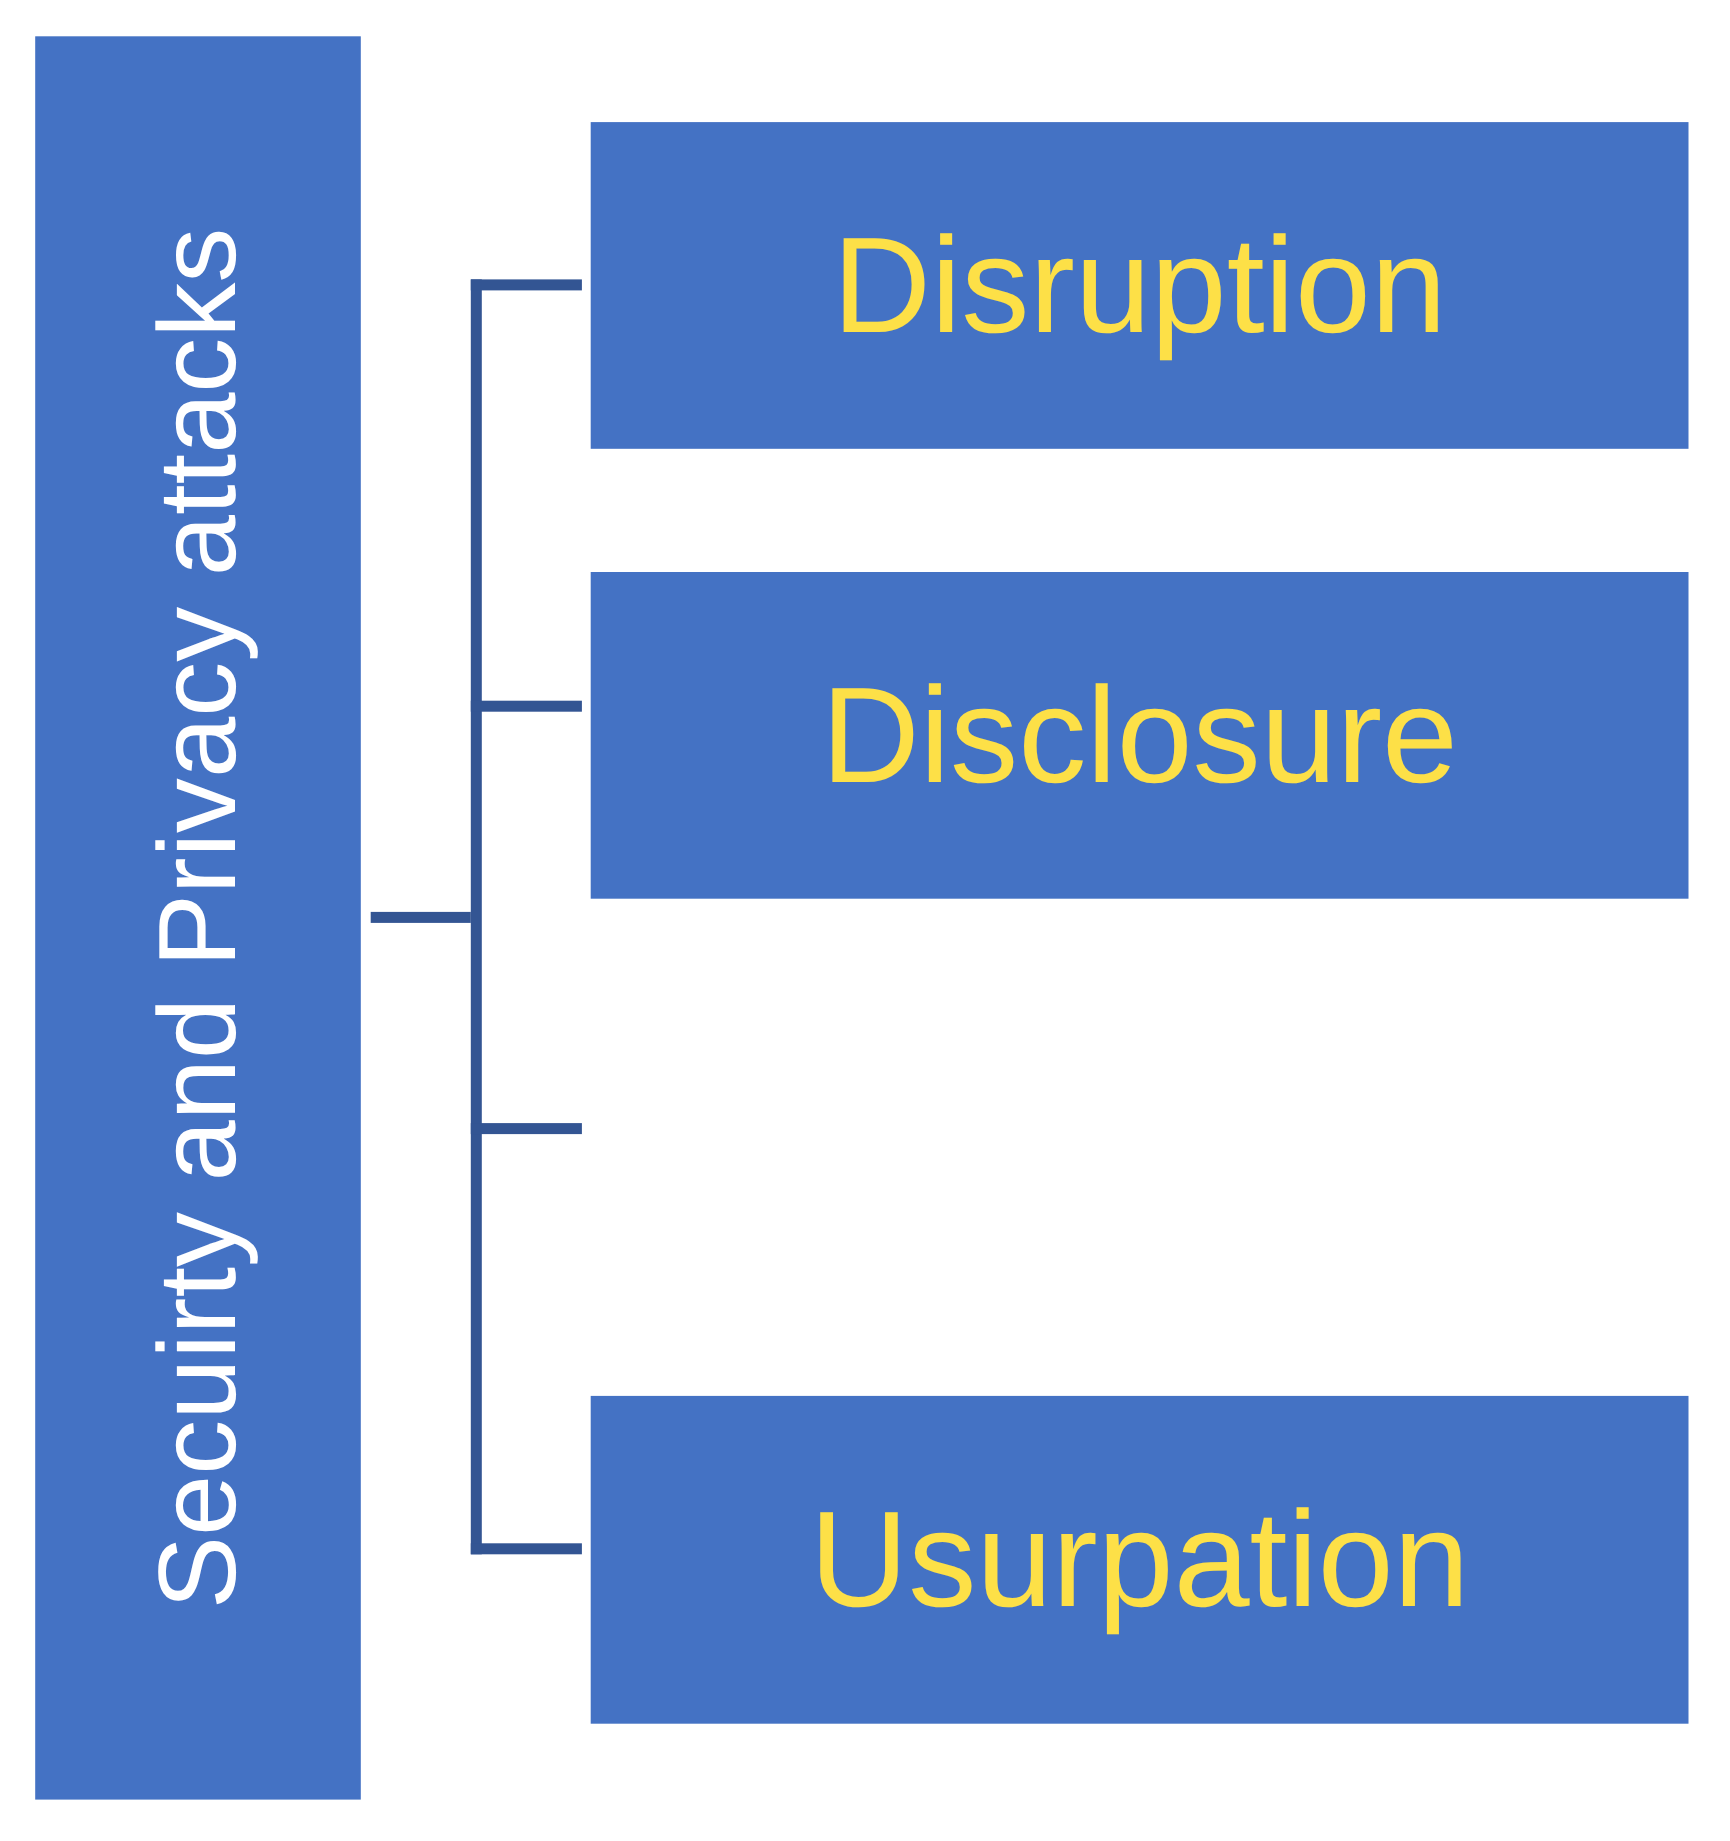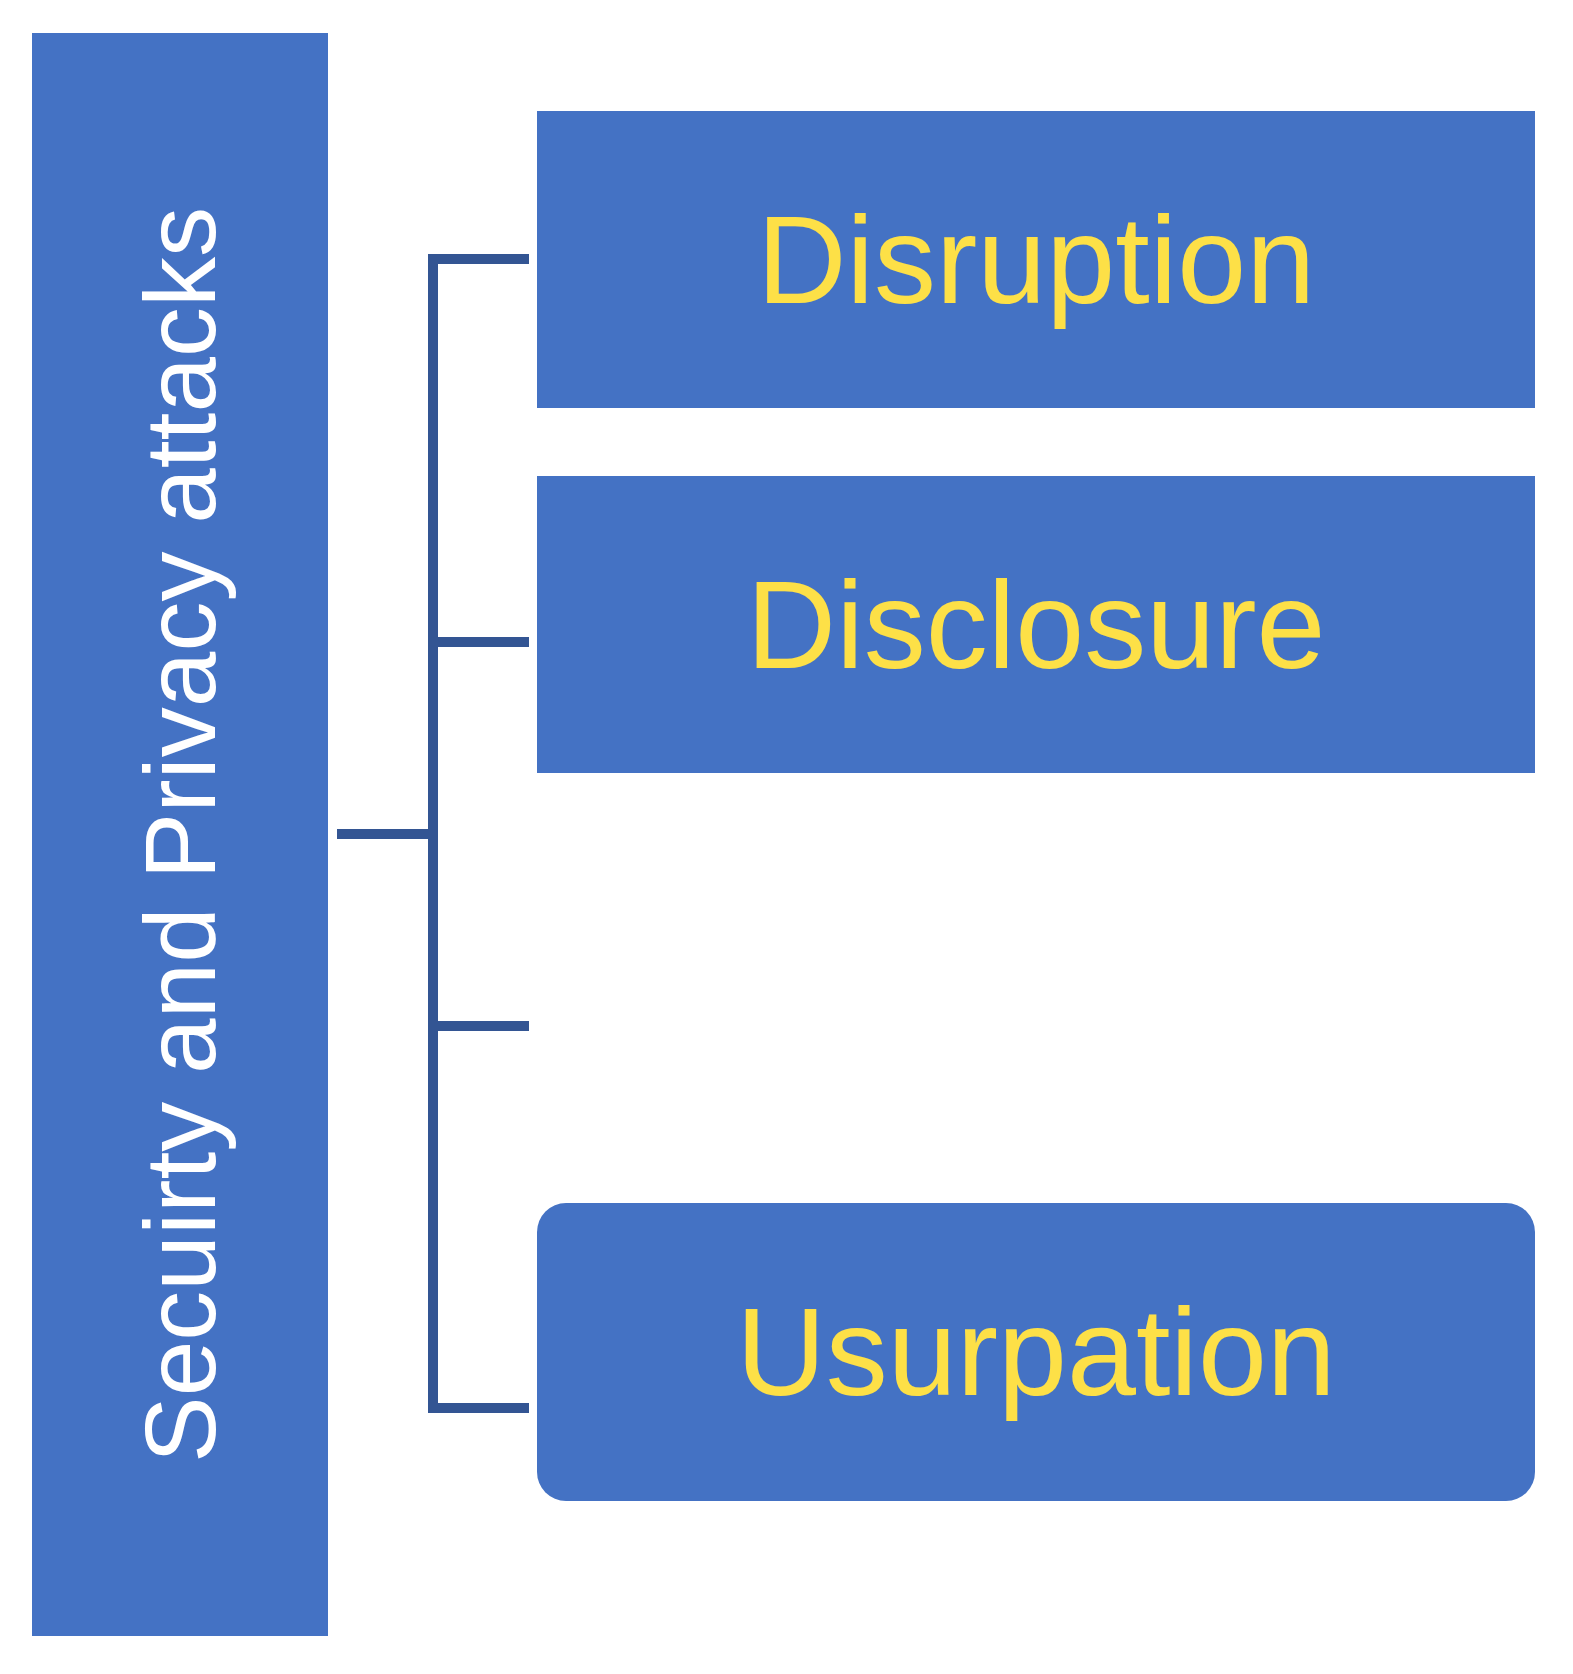--- a/index.html
+++ b/index.html
@@ -59,23 +59,23 @@
     align-items: center;
     justify-content: center;
   }
   .node-label {
     color: #fde047;
     font-size: 124px;
     line-height: 1;
     white-space: nowrap;
   }
   .node-1 { top: 111px; }
-  .node-2 { top: 476px; }
+  .node-2 { top: 520px; }
   .node-3 { top: 877px; }
-  .node-4 { top: 1203px; height: 298px; border-radius: 29px; }
+  .node-4 { top: 1269px; height: 298px; }
 </style>
 </head>
 <body>
 
 <div class="canvas">
 
   <div class="root-bar">
     <div class="root-label">Secuirty and Privacy attacks</div>
   </div>
 

